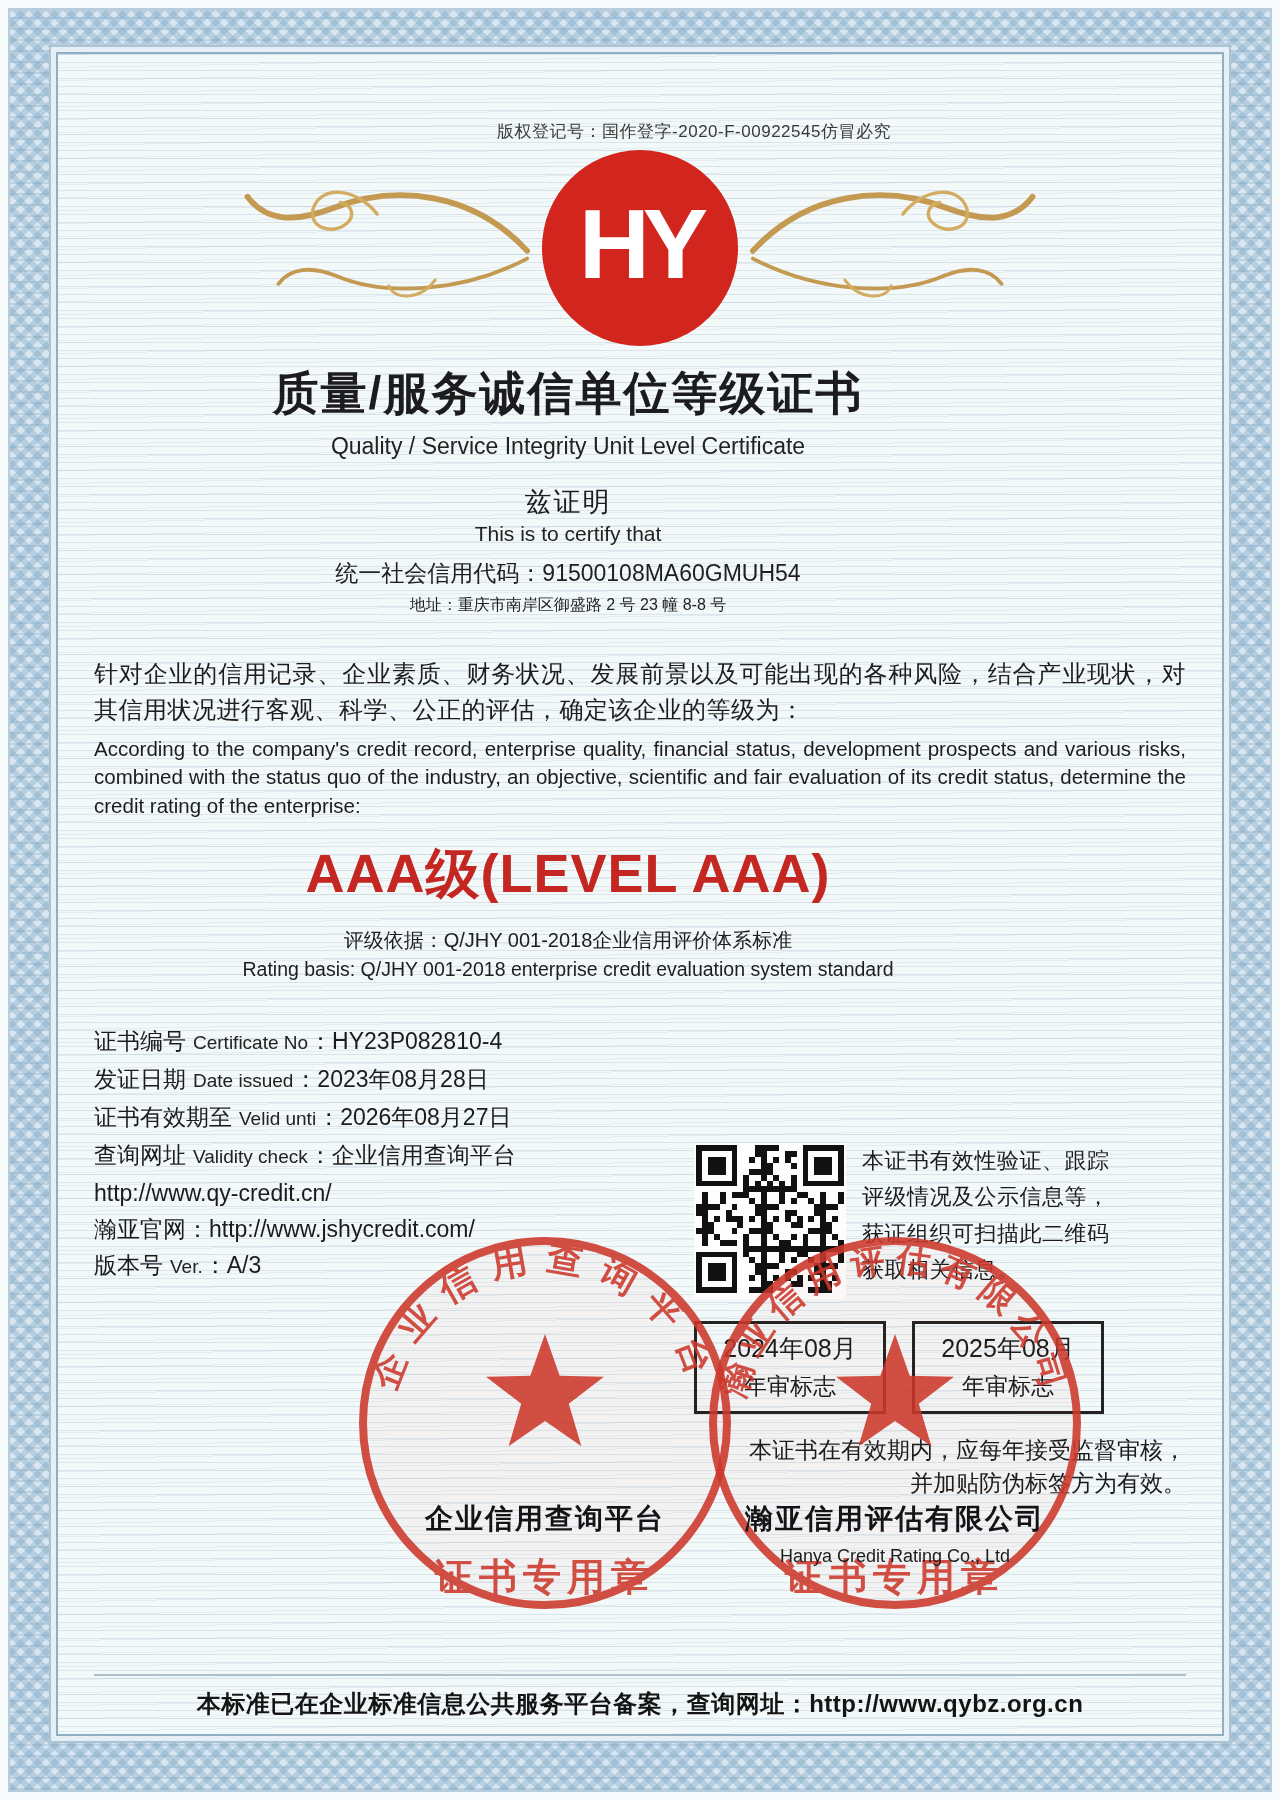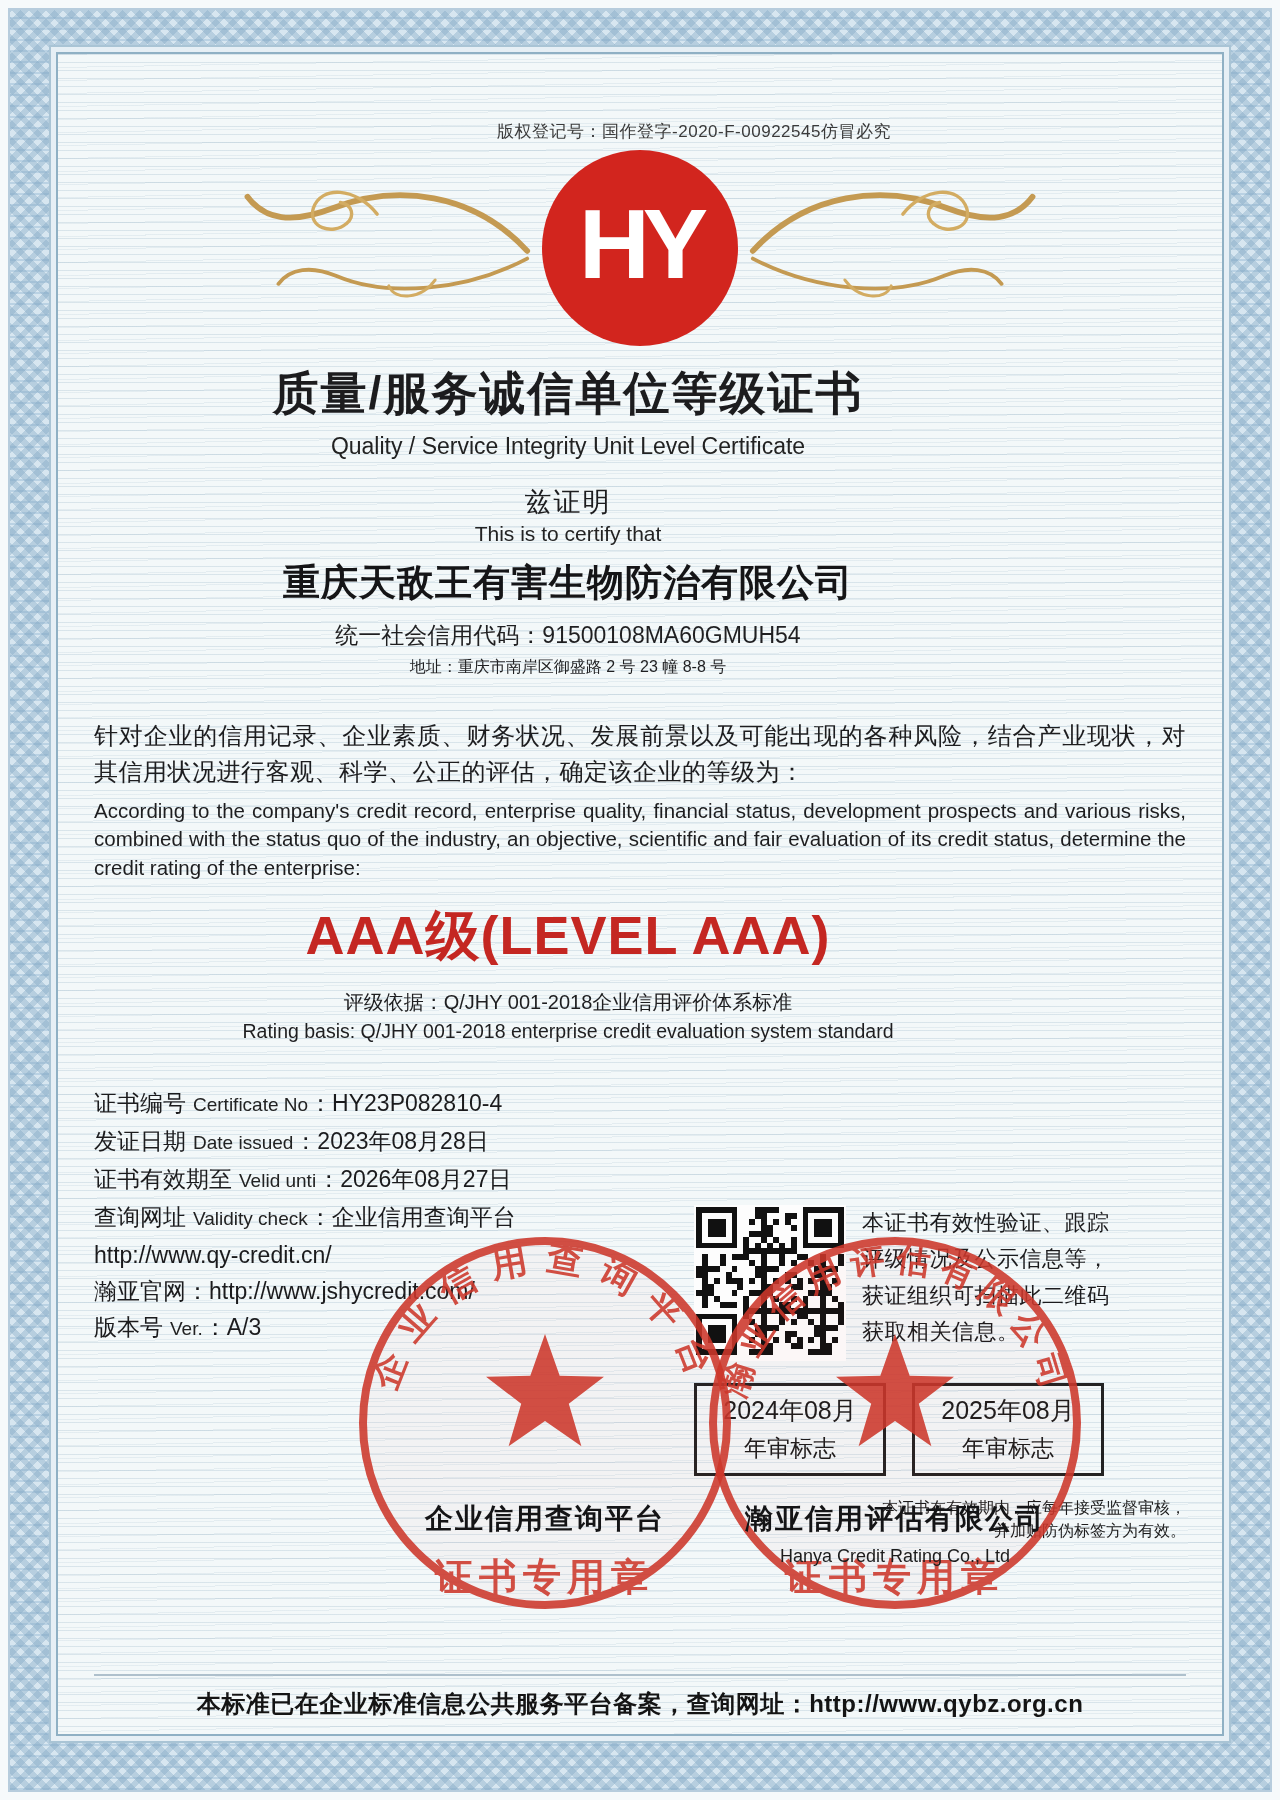--- a/index.html
+++ b/index.html
@@ -63,21 +63,21 @@
   .d-en { font-size:19px; margin:0 1px 0 7px; color:#222; }
   .right-col { flex:1 1 auto; padding-top:120px; }
   .qr-row { display:flex; align-items:flex-start; }
   .qr-box { flex:0 0 auto; background:#fdfdfd; padding:2px; }
   .qr-text { margin-left:16px; font-size:22px; color:#1b1b1d; line-height:1.66; letter-spacing:.5px; }
   .marks-row { display:flex; margin-top:22px; }
   .mark-box { width:192px; border:3px solid #232323; text-align:center; padding:8px 0 9px; }
   .mark-box + .mark-box { margin-left:26px; }
   .mark-date { font-size:25px; color:#1c1c1c; }
   .mark-label { font-size:23px; color:#1c1c1c; margin-top:6px; }
-  .validity-note { margin-top:20px; text-align:right; font-size:16px; color:#1b1b1b; line-height:1.45; }
+  .validity-note { margin-top:20px; text-align:right; font-size:23px; color:#1b1b1b; line-height:1.45; }
 
   .seal-layer { position:absolute; left:0; top:1228px; width:1280px; height:430px; z-index:3; }
   .seal-unit { position:absolute; width:390px; height:410px; }
   .seal-unit.left { left:350px; top:0; }
   .seal-unit.right { left:700px; top:0; }
   .seal-svg { position:absolute; left:0; top:0; opacity:.88; }
   .org-block { position:absolute; left:-60px; right:-60px; top:272px; text-align:center; z-index:2; }
   .org-zh { font-size:28px; font-weight:700; color:#141416; letter-spacing:2px; }
   .org-en { margin-top:8px; font-size:18px; color:#1c1c1c; }
 
@@ -111,21 +111,20 @@
         <path d="M150,40 C128,12 92,10 84,34 C78,54 104,62 118,50 C128,42 124,30 112,28" fill="none" stroke="#d3ac62" stroke-width="3.5" stroke-linecap="round"></path>
         <path d="M210,108 C196,128 168,130 162,114" fill="none" stroke="#d3ac62" stroke-width="3" stroke-linecap="round"></path>
       </svg>
     </div>
 
     <div class="title-zh center shift-l">质量/服务诚信单位等级证书</div>
     <div class="title-en center shift-l">Quality / Service Integrity Unit Level Certificate</div>
     <div class="certify-zh center shift-l">兹证明</div>
     <div class="certify-en center shift-l">This is to certify that</div>
 
-    <div class="company-name center shift-l">重庆天敌王有害生物防治有限公司</div>
     <div class="company-code center shift-l">统一社会信用代码：91500108MA60GMUH54</div>
     <div class="company-addr center shift-l">地址：重庆市南岸区御盛路 2 号 23 幢 8-8 号</div>
 
     <div class="para">
       <div class="para-zh">针对企业的信用记录、企业素质、财务状况、发展前景以及可能出现的各种风险，结合产业现状，对其信用状况进行客观、科学、公正的评估，确定该企业的等级为：</div>
       <div class="para-en">According to the company's credit record, enterprise quality, financial status, development prospects and various risks, combined with the status quo of the industry, an objective, scientific and fair evaluation of its credit status, determine the credit rating of the enterprise:</div>
     </div>
 
     <div class="level center shift-l">AAA级(LEVEL AAA)</div>
     <div class="basis-zh center shift-l">评级依据：Q/JHY 001-2018企业信用评价体系标准</div>

